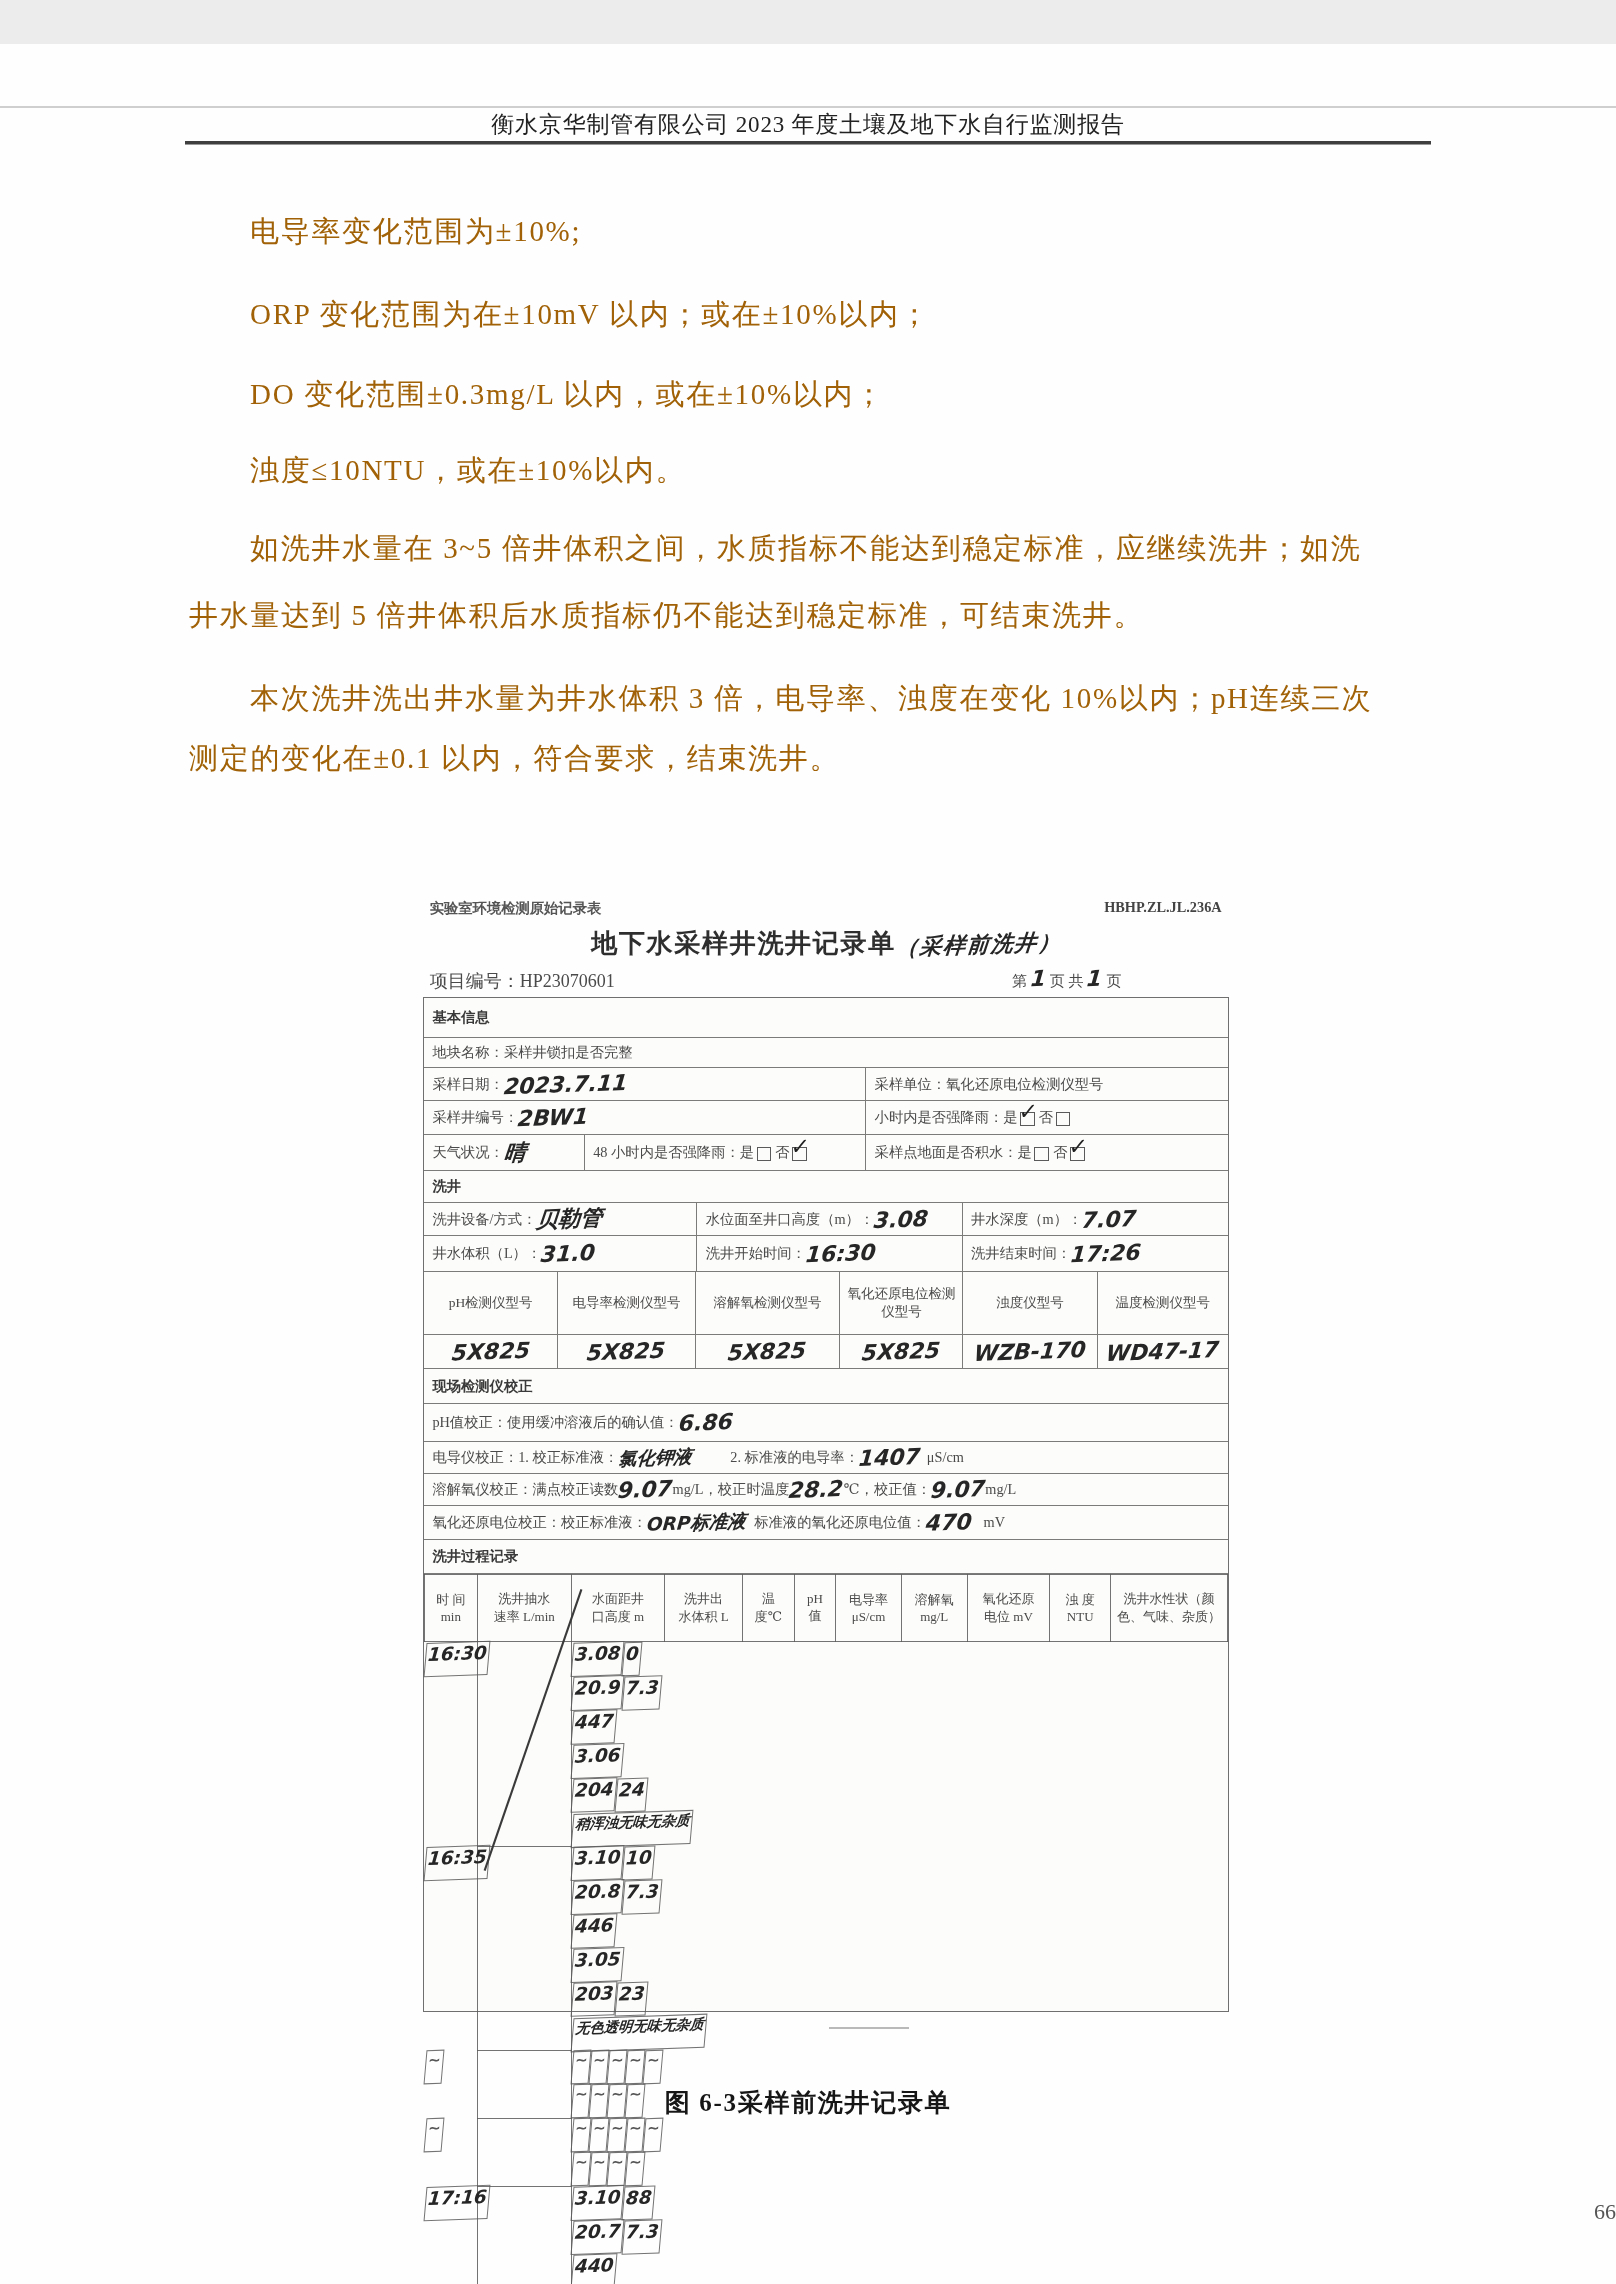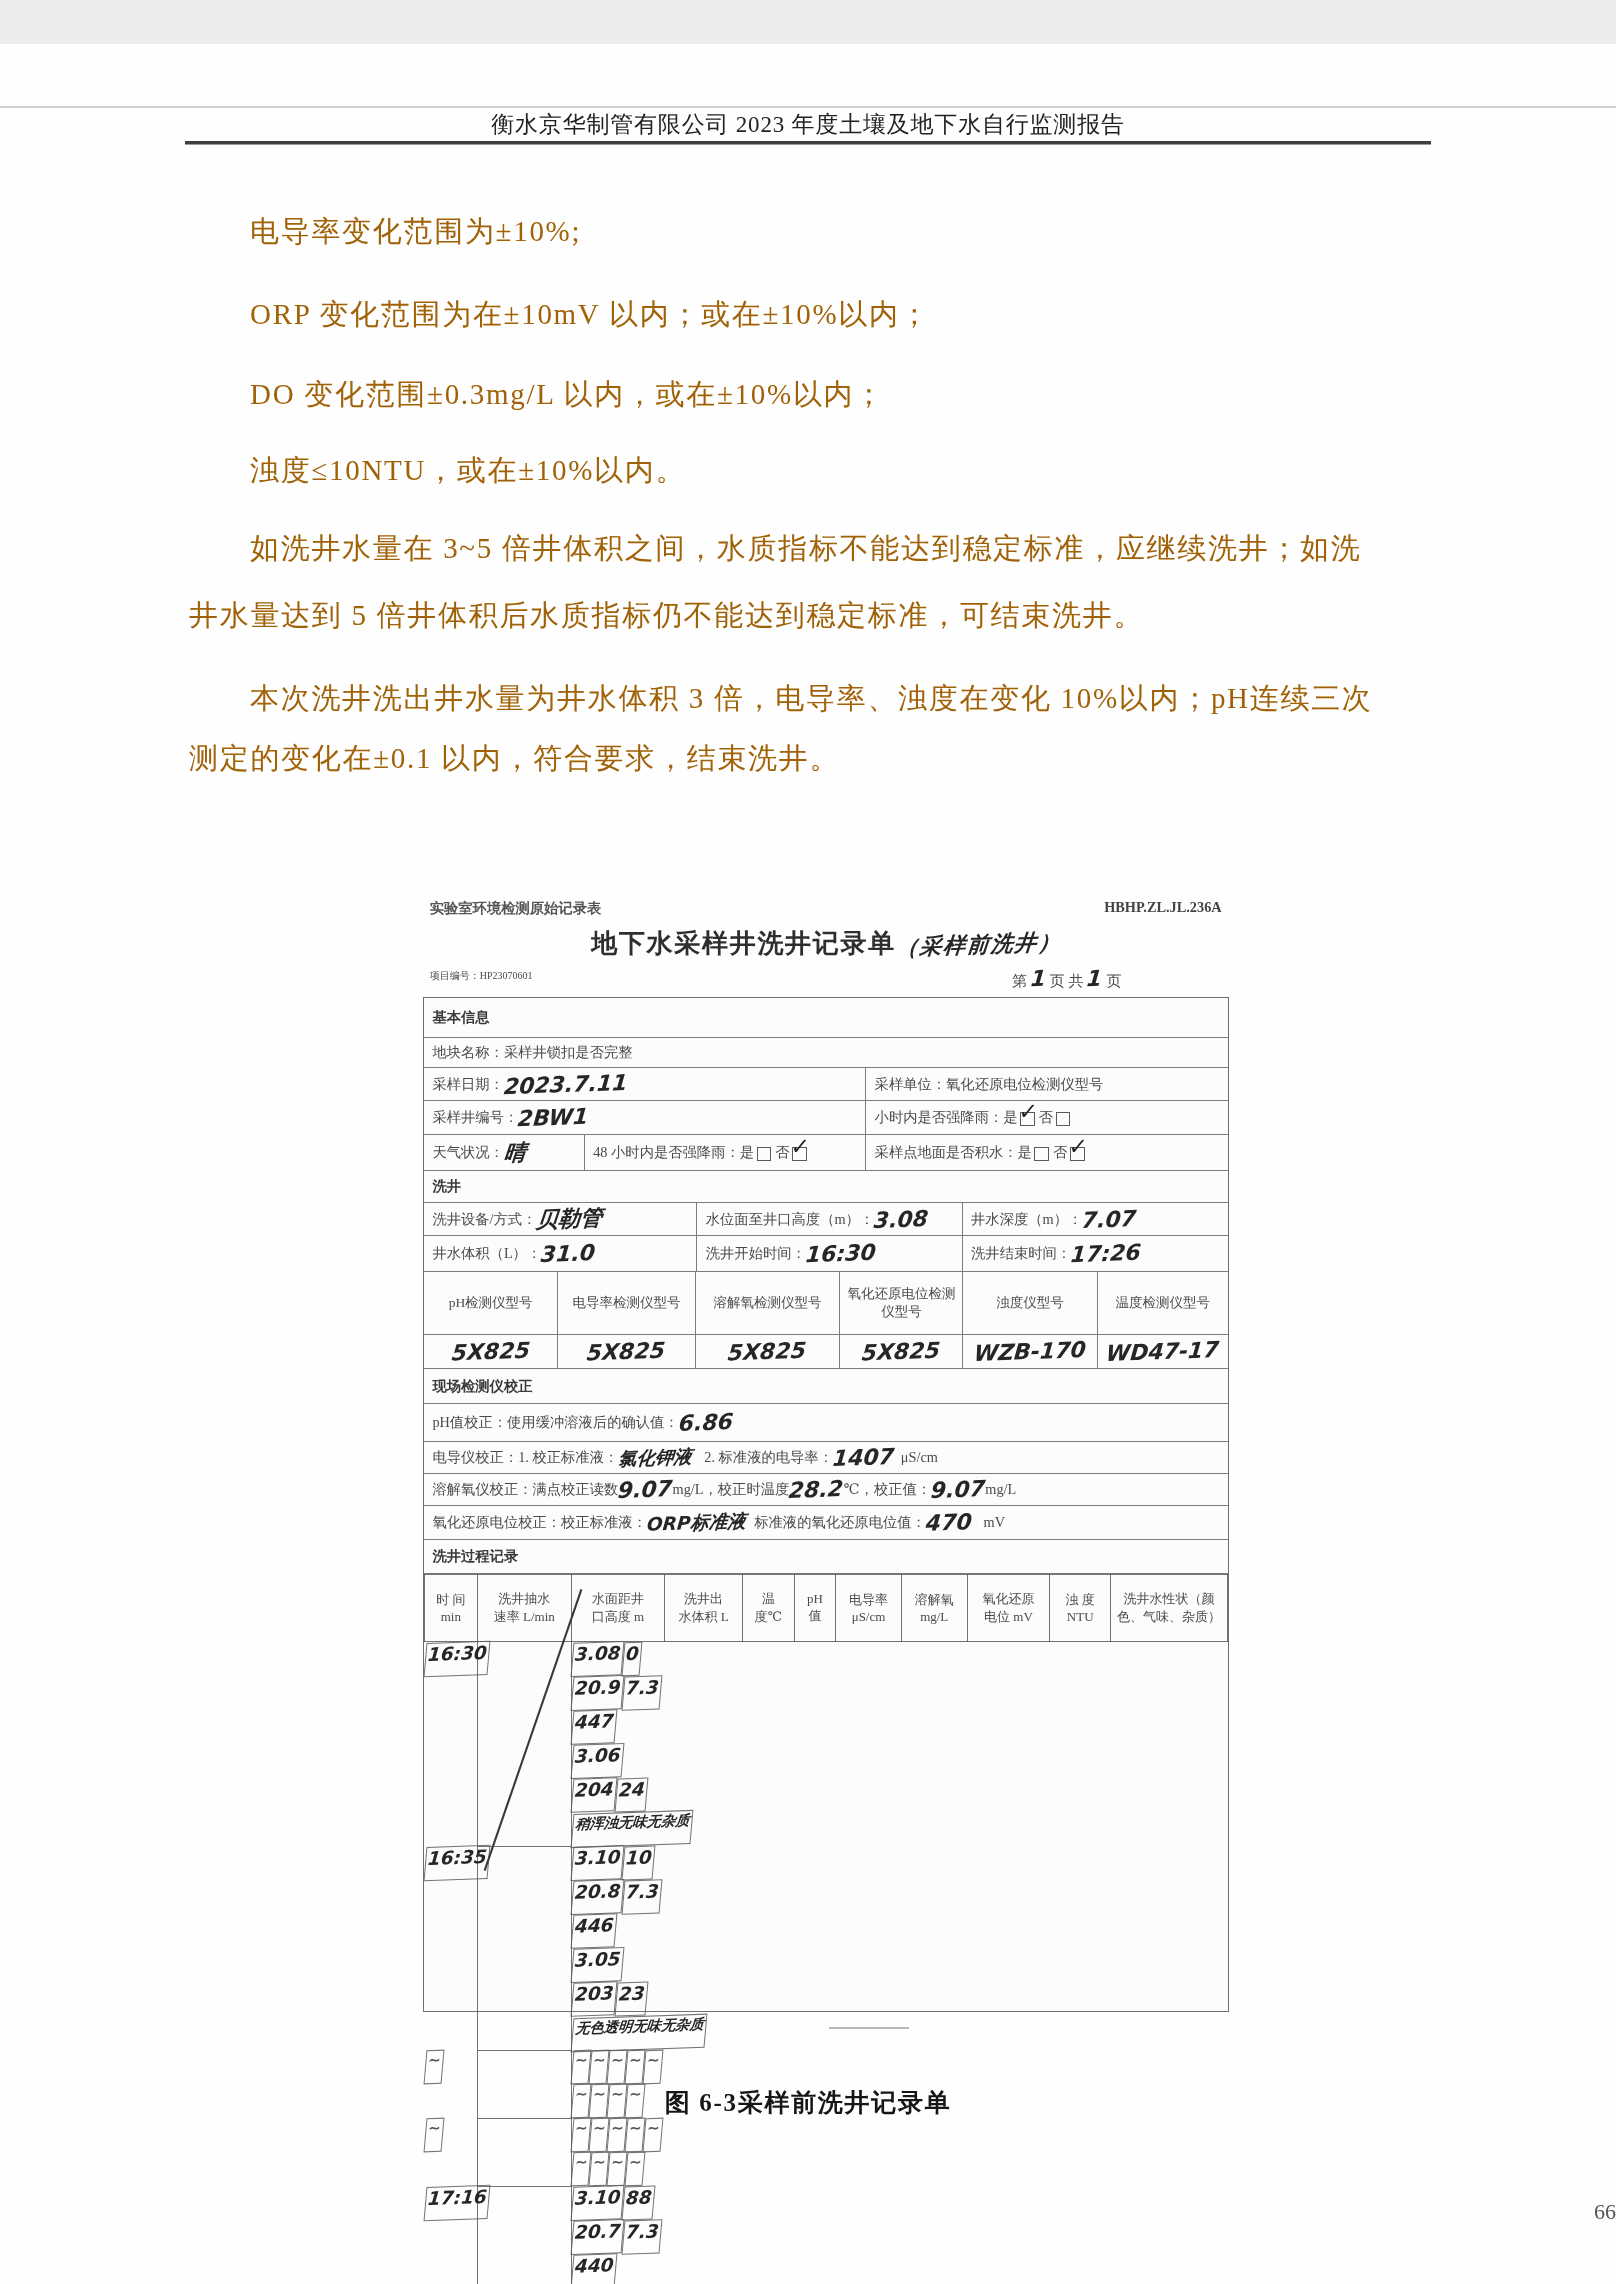--- a/index.html
+++ b/index.html
@@ -15,21 +15,21 @@
 
   .bodyline{position:absolute;left:189px;width:1263px;font-size:29px;letter-spacing:1.7px;color:#a16207;white-space:nowrap;}
   .indent{padding-left:61px;}
 
   
   #form{position:absolute;left:423px;top:892px;width:807px;color:#3d3d3d;}
   #form .printed{font-family:"Liberation Serif","DejaVu Serif",serif;}
   .doc-label{position:absolute;left:6.7px;top:6.7px;font-size:14.3px;font-weight:bold;color:#555;}
   .form-code{position:absolute;right:8.4px;top:6.7px;font-size:14.3px;font-weight:bold;color:#444;}
   .form-title{position:absolute;left:0;top:34px;width:100%;text-align:center;font-size:26px;font-weight:bold;color:#2e2e2e;letter-spacing:1.7px;}
-  .proj-row{position:absolute;left:6.7px;top:77px;font-size:10px;color:#4a4a4a;}
+  .proj-row{position:absolute;left:6.7px;top:77px;font-size:18px;color:#4a4a4a;}
   .pagination{position:absolute;left:589px;top:74px;font-size:15px;color:#4a4a4a;}
 
   .hand{font-family:"DejaVu Sans","Liberation Sans",sans-serif;font-style:italic;font-weight:600;color:#262626;
         display:inline-block;transform:rotate(-2deg) skewX(-7deg);}
   .hand.big{font-size:22px;}
 
   #frame{position:absolute;left:0;top:105px;width:804px;height:1013px;border:1.7px solid #6f6f6f;background:#fcfcfa;
          display:flex;flex-direction:column;font-size:14.3px;}
   .frow{display:flex;border-bottom:0.8px solid rgba(90,90,90,.8);flex:0 0 auto;box-sizing:border-box;}
   .frow:last-child{border-bottom:none;}
@@ -228,21 +228,21 @@
         <div class="fcell" style="flex:1">
           <span class="lbl">pH值校正：使用缓冲溶液后的确认值：</span>
           <span class="hand big">6.86</span>
         </div>
       </div>
 
       <div class="frow" style="height:32px">
         <div class="fcell" style="flex:1">
           <span class="lbl">电导仪校正：1. 校正标准液：</span>
           <span class="hand" style="font-size:18.5px">氯化钾液</span>
-          <span class="lbl" style="margin-left:12px">2. 标准液的电导率：</span>
+          <span class="lbl" style="margin-left:38px">2. 标准液的电导率：</span>
           <span class="hand big">1407</span>
           <span class="lbl" style="margin-left:6.7px">μS/cm</span>
         </div>
       </div>
 
       <div class="frow" style="height:32px">
         <div class="fcell" style="flex:1">
           <span class="lbl">溶解氧仪校正：满点校正读数</span>
           <span class="hand big">9.07</span>
           <span class="lbl">mg/L，</span>

